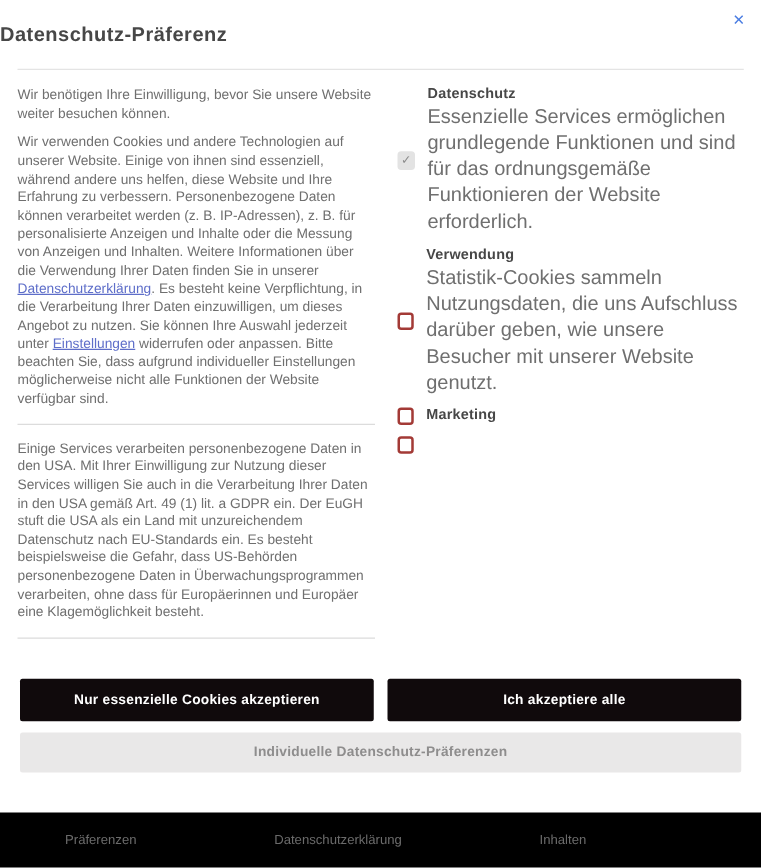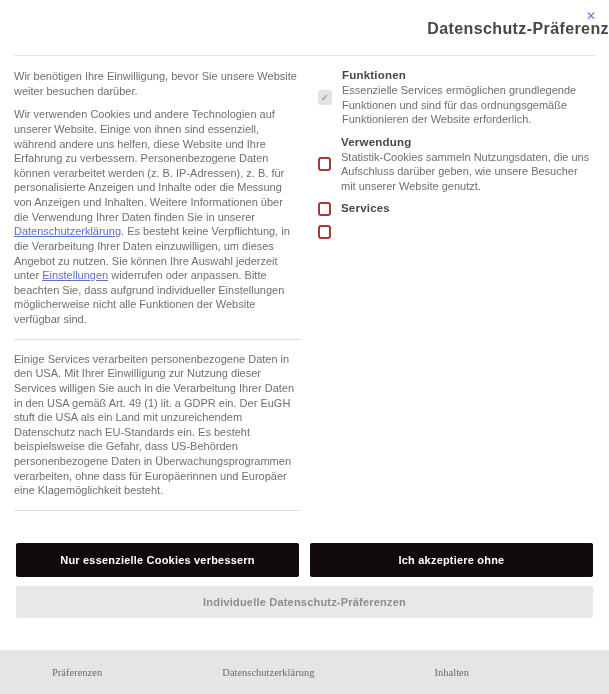--- a/index.html
+++ b/index.html
@@ -9,21 +9,21 @@
     width: 609px; height: 694px;
     position: relative;
     overflow: hidden;
     color: #6f6f6f;
   }
   .modal { width: 609px; height: 694px; background: #fff; position: relative; }
 
   
   .header { position: relative; padding-top: 20px; }
   .title {
-    text-align: right; font-size: 16px; font-weight: bold;
+    text-align: left; font-size: 16px; font-weight: bold;
     color: #474747; letter-spacing: 0.4px;
   }
   .close-btn {
     position: absolute; top: 10px; right: 13px;
     color: #4a7de2; font-size: 12px; font-weight: bold;
     cursor: pointer; line-height: 1;
   }
   .header-divider { border: none; border-top: 1px solid #e4e4e4; margin: 17px 14px 0 14px; }
 
   
@@ -49,116 +49,115 @@
     cursor: default;
   }
   .checkbox .check-glyph { display: none; font-size: 10px; color: #8a8a8a; font-weight: bold; line-height: 1; }
   .checkbox.checked .check-glyph { display: block; }
 
   .consent-text { flex: 1; min-width: 0; }
   .consent-title {
     font-size: 11.5px; font-weight: bold; color: #474747;
     letter-spacing: 0.2px; margin-bottom: 2px;
   }
-  .consent-desc { font-size: 11px; line-height: 1.32; color: #6f6f6f; }
+  .consent-desc { font-size: 16px; line-height: 1.32; color: #6f6f6f; }
 
   
   .button-area { padding: 0 16px; margin-top: 20px; }
   .button-row { display: flex; gap: 11px; }
   .btn-dark {
     flex: 1; height: 34px; background: #100a0c; color: #ffffff;
     border: none; border-radius: 2px; font-family: inherit;
     font-size: 11px; font-weight: bold; letter-spacing: 0.2px; cursor: pointer;
   }
   .btn-gray {
     width: 100%; height: 32px; margin-top: 9px;
     background: #e9e8e8; color: #8e8d8d;
     border: none; border-radius: 2px; font-family: inherit;
     font-size: 11px; font-weight: bold; letter-spacing: 0.2px; cursor: pointer;
   }
 
   
   .footer {
     position: absolute; left: 0; right: 0; bottom: 0; height: 44px;
-    background: #e5e5e5;
+    background: #000000;
     display: flex; align-items: center; justify-content: space-between;
     padding: 0 140px 0 52px;
-    font-family: Liberation Serif, serif;
   }
   .footer a {
     font-size: 10.5px; color: #6b6b6b; text-decoration: none; cursor: pointer;
   }
 </style>
 </head>
 <body>
 
 <div class="modal">
 
   <div class="header">
     <div class="title">Datenschutz-Präferenz</div>
     <span class="close-btn">✕</span>
   </div>
   <hr class="header-divider">
 
   <div class="content">
 
     <div class="left-col">
-      <p>Wir benötigen Ihre Einwilligung, bevor Sie unsere Website weiter besuchen darüber.</p>
+      <p>Wir benötigen Ihre Einwilligung, bevor Sie unsere Website weiter besuchen können.</p>
       <p><span>Wir verwenden Cookies und andere Technologien auf unserer Website. Einige von ihnen sind essenziell, während andere uns helfen, diese Website und Ihre Erfahrung zu verbessern. Personenbezogene Daten können verarbeitet werden (z. B. IP-Adressen), z. B. für personalisierte Anzeigen und Inhalte oder die Messung von Anzeigen und Inhalten. Weitere Informationen über die Verwendung Ihrer Daten finden Sie in unserer </span><a class="inline-link">Datenschutzerklärung</a><span>. Es besteht keine Verpflichtung, in die Verarbeitung Ihrer Daten einzuwilligen, um dieses Angebot zu nutzen. Sie können Ihre Auswahl jederzeit unter </span><a class="inline-link">Einstellungen</a><span> widerrufen oder anpassen. Bitte beachten Sie, dass aufgrund individueller Einstellungen möglicherweise nicht alle Funktionen der Website verfügbar sind.</span></p>
       <hr class="col-divider">
       <p>Einige Services verarbeiten personenbezogene Daten in den USA. Mit Ihrer Einwilligung zur Nutzung dieser Services willigen Sie auch in die Verarbeitung Ihrer Daten in den USA gemäß Art. 49 (1) lit. a GDPR ein. Der EuGH stuft die USA als ein Land mit unzureichendem Datenschutz nach EU-Standards ein. Es besteht beispielsweise die Gefahr, dass US-Behörden personenbezogene Daten in Überwachungsprogrammen verarbeiten, ohne dass für Europäerinnen und Europäer eine Klagemöglichkeit besteht.</p>
       <hr class="col-divider">
     </div>
 
     <div class="right-col">
 
       <div class="consent-row">
         <span class="checkbox disabled checked">
           <span class="check-glyph">✓</span>
         </span>
         <div class="consent-text">
-          <div class="consent-title">Funktionen</div>
+          <div class="consent-title">Datenschutz</div>
           <div class="consent-desc">Essenzielle Services ermöglichen grundlegende Funktionen und sind für das ordnungsgemäße Funktionieren der Website erforderlich.</div>
         </div>
       </div>
 
       <div class="consent-row">
         <span class="checkbox">
           
         </span>
         <div class="consent-text">
           <div class="consent-title">Verwendung</div>
           <div class="consent-desc">Statistik-Cookies sammeln Nutzungsdaten, die uns Aufschluss darüber geben, wie unsere Besucher mit unserer Website genutzt.</div>
         </div>
       </div>
 
       <div class="consent-row">
         <span class="checkbox">
           
         </span>
         <div class="consent-text">
-          <div class="consent-title">Services</div>
+          <div class="consent-title">Marketing</div>
         </div>
       </div>
 
       <div class="consent-row">
         <span class="checkbox">
           
         </span>
         <div class="consent-text">
         </div>
       </div>
 
     </div>
   </div>
 
   <div class="button-area">
     <div class="button-row">
-      <button class="btn-dark">Nur essenzielle Cookies verbessern</button>
-      <button class="btn-dark">Ich akzeptiere ohne</button>
+      <button class="btn-dark">Nur essenzielle Cookies akzeptieren</button>
+      <button class="btn-dark">Ich akzeptiere alle</button>
     </div>
     <button class="btn-gray">Individuelle Datenschutz-Präferenzen</button>
   </div>
 
   <div class="footer">
     <a>Präferenzen</a>
     <a>Datenschutzerklärung</a>
     <a>Inhalten</a>
   </div>
 

